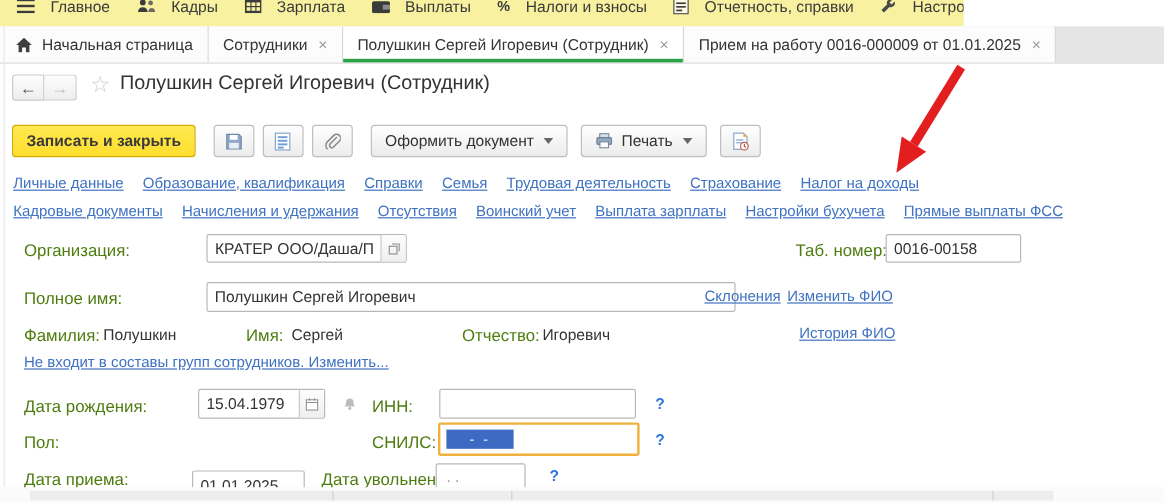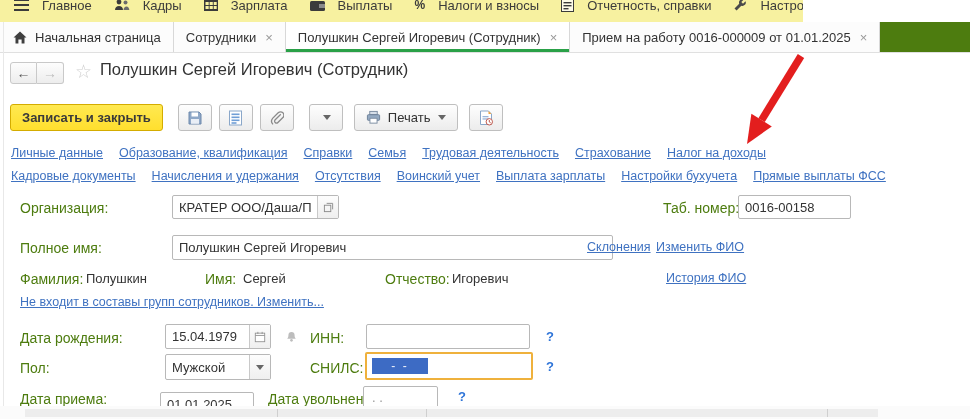--- a/index.html
+++ b/index.html
@@ -13,21 +13,21 @@
   .topbar-inner { display:flex; align-items:center; height:26px; margin-top:-8px;
     padding-left:14px; gap:9px; }
   .mitem { font-size:13px; color:#3b3b3b; white-space:nowrap; padding:0 4px; cursor:default; }
   .mi { display:inline-flex; width:16px; height:16px; align-items:center; justify-content:center; }
   .mi svg { display:block; }
   .mi-pct { font-size:12px; font-weight:bold; color:#3b3b3b; }
   .topbar-spacer { flex:1; }
 
   
   .tabbar { position:absolute; left:0; top:22px; width:970px; height:31px;
-    background:#4d7c0f; display:flex; border-bottom:1px solid #e0e0e0; }
+    background:#e5e5e5; display:flex; border-bottom:1px solid #e0e0e0; }
   .tab { display:flex; align-items:center; gap:7px; padding:0 12px; font-size:13px;
     color:#333; border-right:1px solid #d8d8d8; white-space:nowrap; position:relative;
     background:#fcfcfc; cursor:default; }
   .tab.active { background:#fff; }
   .tab.active::after { content:""; position:absolute; left:0; right:0; bottom:0; height:3px;
     background:#2aa148; }
   .tab .x { color:#999; font-size:13px; margin-left:2px; cursor:pointer; }
   .tab-fill { flex:1; }
 
   
@@ -215,20 +215,21 @@
     <span class="tgap-sm"></span>
     <button class="btn btn-icon">
       <span class="mi">
         <svg width="15" height="15" viewBox="0 0 15 15" fill="none" stroke="#8a8a8a" stroke-width="1.3">
             <path d="M11.8 4.2 6.2 9.8a1.9 1.9 0 0 0 2.7 2.7l5-5a3.3 3.3 0 0 0-4.7-4.7L3.6 8.4a4.5 4.5 0 0 0 .4 6"></path>
           </svg>
       </span>
     </button>
     <span class="tgap-lg"></span>
     <button class="btn">
+      <span>Оформить документ</span>
       <span class="caret"></span>
     </button>
     <span class="tgap-md"></span>
     <button class="btn">
       <span class="mi">
         <svg width="15" height="15" viewBox="0 0 16 16">
             <rect x="4" y="1.5" width="8" height="3.5" fill="#d7dfe9" stroke="#7a8ba0"></rect>
             <rect x="1.5" y="5" width="13" height="6" rx="1" fill="#93a9c2" stroke="#6b7f96"></rect>
             <rect x="4.2" y="8.8" width="7.6" height="5.2" fill="#fff" stroke="#7a8ba0"></rect>
           </svg>
@@ -320,26 +321,20 @@
         <circle cx="7" cy="10.6" r="1.4" fill="#bdbdbd"></circle>
       </svg>
   </span>
   <div class="lbl" style="left:310px; top:330px;">ИНН:</div>
   <div class="fieldbox" style="left:366px; top:324px; width:164px; height:25px;">
     <input value="" style="">
   </div>
   <div class="qmark" style="left:546px; top:329px;">?</div>
 
   <div class="lbl" style="left:20px; top:360px;">Пол:</div>
-  <div class="fieldbox" style="left:165px; top:354px; width:106px; height:26px;">
-    <input value="Мужской" style="">
-    <span class="inbtn">
-        <span class="caret" style="margin:0;"></span>
-      </span>
-  </div>
   <div class="lbl" style="left:310px; top:360px;">СНИЛС:</div>
   <div class="snils">
     <span class="snils-sel">-  -</span>
   </div>
   <div class="qmark" style="left:546px; top:359px;">?</div>
 
   <div class="lbl" style="left:20px; top:391px;">Дата приема:</div>
   <div class="fieldbox" style="left:160px; top:392px; width:94px; height:24px;">
     <input value="01.01.2025" style="">
   </div>

